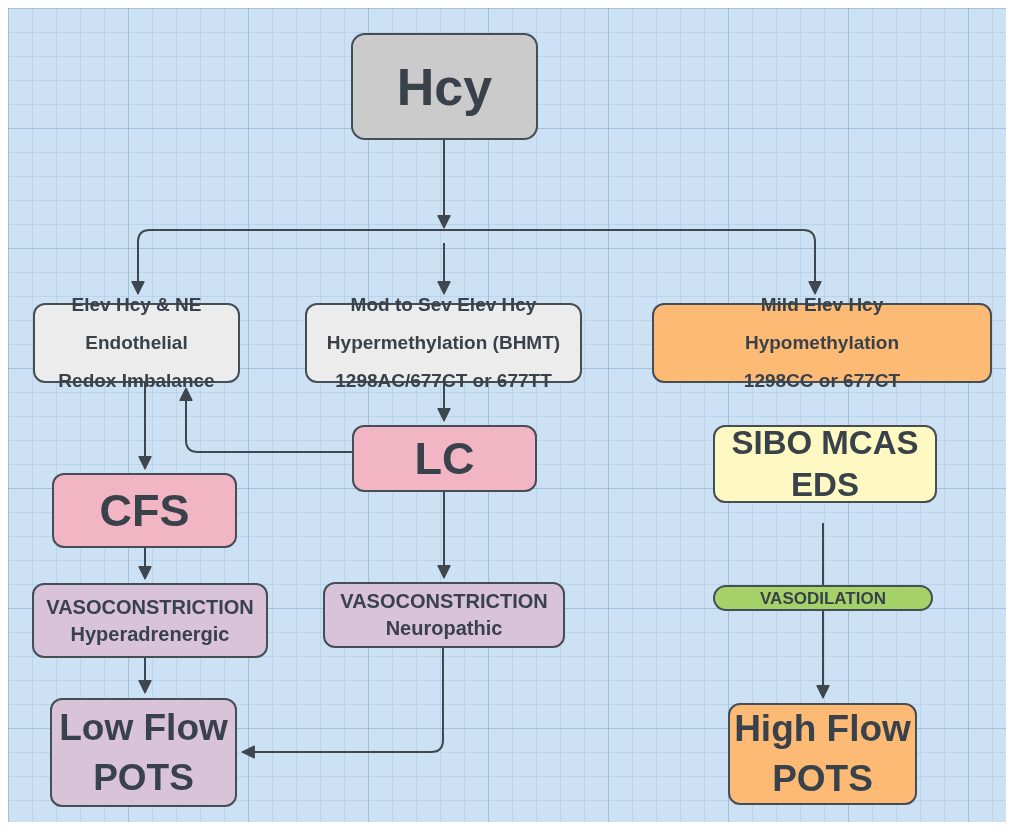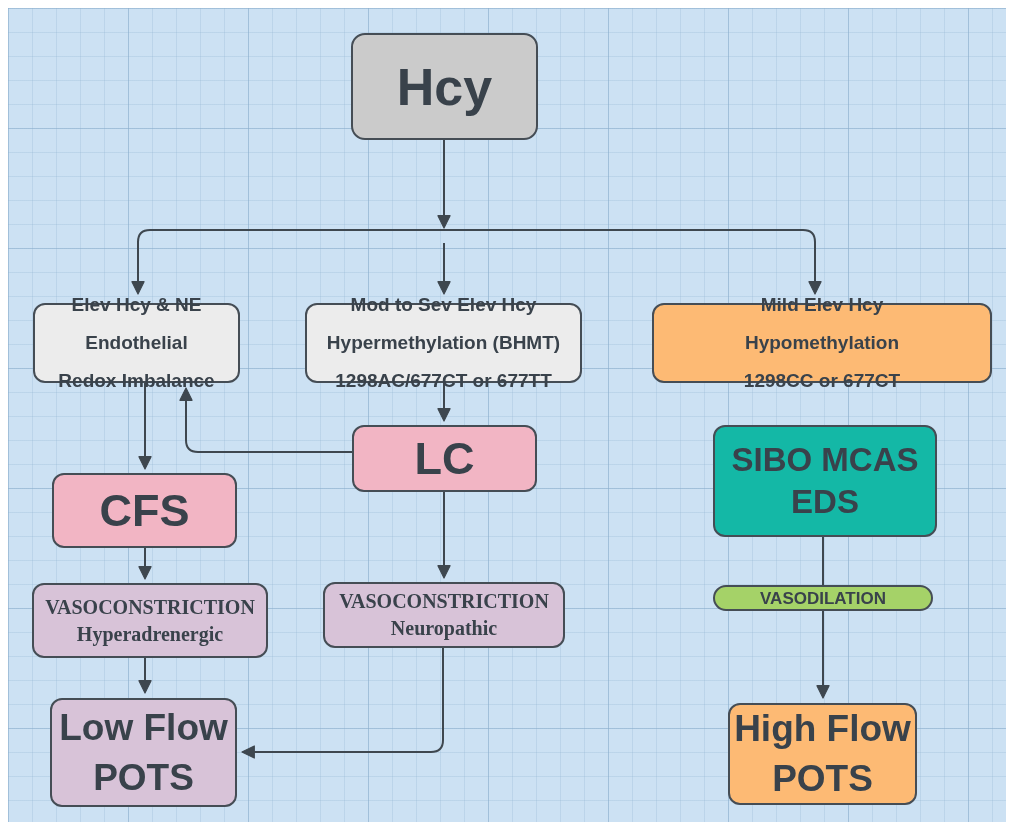--- a/index.html
+++ b/index.html
@@ -33,21 +33,21 @@
     text-align:center;
     color:#39424b;
     font-weight:bold;
     line-height:1.32;
     z-index:2;
   }
   .t-xl{font-size:52px;line-height:1;}
   .t-lg{font-size:45px;line-height:1;}
   .t-md{font-size:33px;line-height:1.28;}
   .t-sm{font-size:19px;line-height:1.36;gap:12px;}
-  .t-vc{font-size:20px;line-height:1.35;font-family:Liberation Serif, serif;}
+  .t-vc{font-size:20px;line-height:1.35;}
   .t-pill{font-size:17px;line-height:1;}
   .t-pots{font-size:37px;line-height:1.35;}
   .pill{border-radius:13px;}
   .r14{border-radius:14px;}
 </style>
 </head>
 <body>
 
 <div class="page">
   <div class="canvas"></div>
@@ -97,21 +97,21 @@
   </div>
 
   <div class="node t-lg" style="left: 352px; top: 425px; width: 185px; height: 67px; background-color: rgb(242, 181, 196);">
     <div>LC</div>
   </div>
 
   <div class="node t-lg" style="left: 52px; top: 473px; width: 185px; height: 75px; background-color: rgb(242, 181, 196); align-items: center;">
     <div>CFS</div>
   </div>
 
-  <div class="node t-md" style="left: 713px; top: 425px; width: 224px; height: 112px; background-color: #14b8a6;">
+  <div class="node t-md" style="left: 713px; top: 425px; width: 224px; height: 78px; background-color: #fef9c3;">
     <div>SIBO MCAS</div>
     <div>EDS</div>
   </div>
 
   <div class="node t-vc" style="left: 32px; top: 583px; width: 236px; height: 75px; background-color: rgb(216, 195, 216);">
     <div>VASOCONSTRICTION</div>
     <div>Hyperadrenergic</div>
   </div>
 
   <div class="node t-vc" style="left: 323px; top: 582px; width: 242px; height: 66px; background-color: rgb(216, 195, 216);">

